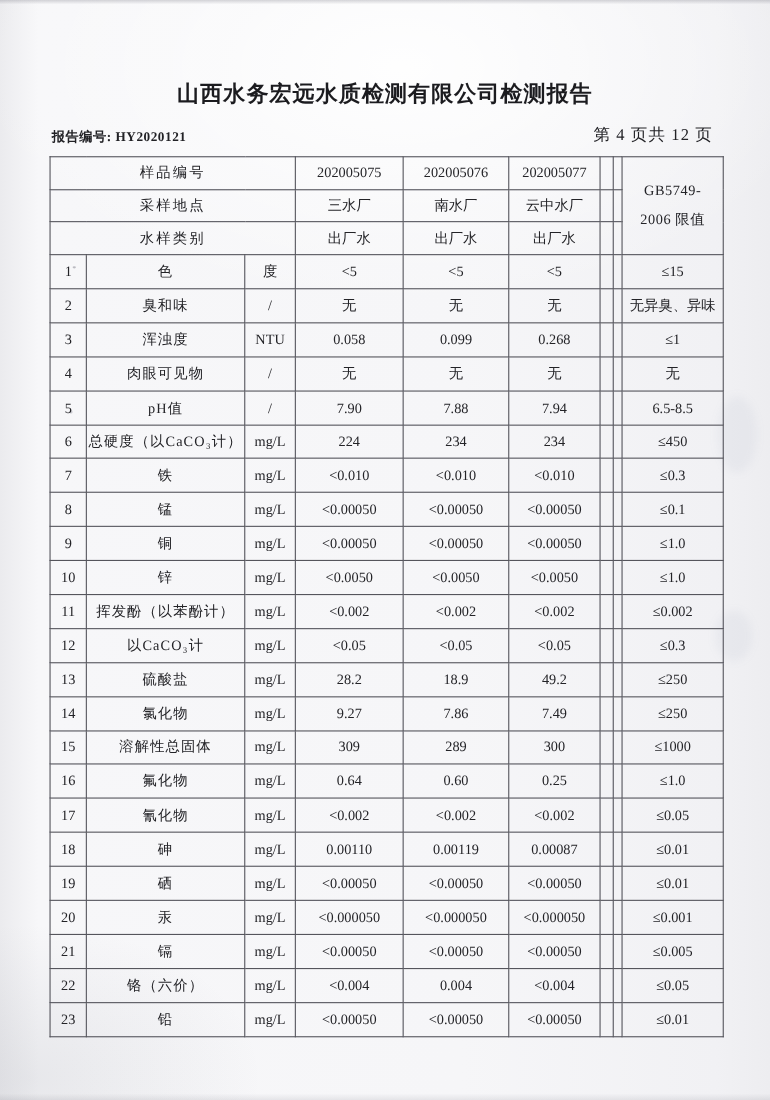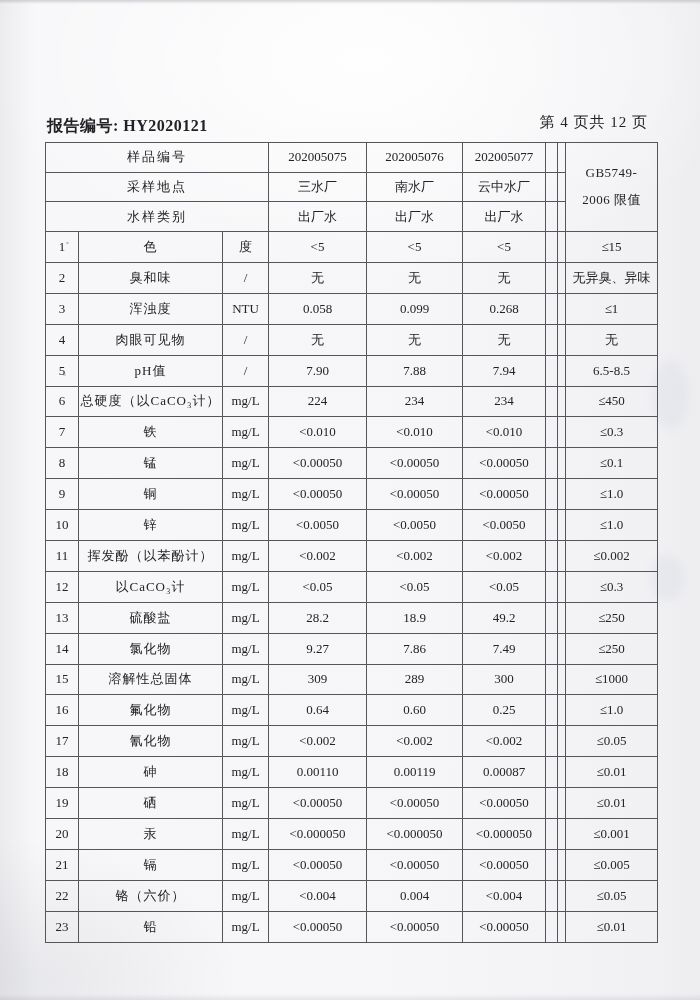--- a/index.html
+++ b/index.html
@@ -35,21 +35,21 @@
   .smudge.m2{left:650px;top:555px;width:34px;height:46px;}
 
   .title{
     position:absolute;left:0;top:72px;width:100%;
     text-align:center;
     font-family:"Liberation Sans","DejaVu Sans",sans-serif;
     font-weight:bold;font-size:20px;letter-spacing:1px;color:#1b1b1f;
   }
   .meta-report{
     position:absolute;left:47px;top:116px;
-    font-size:16px;font-weight:bold;color:#222226;letter-spacing:.5px;
+    font-size:12px;font-weight:bold;color:#222226;letter-spacing:.5px;
   }
   .meta-page{
     position:absolute;right:52px;top:113px;
     font-size:15px;font-weight:normal;color:#222226;letter-spacing:1px;
   }
 
   table.doc{
     position:absolute;left:45px;top:142px;
     width:612px;border-collapse:collapse;table-layout:fixed;
     font-size:13px;color:#232327;
@@ -74,20 +74,21 @@
 </head>
 <body>
 
 <div class="paper">
 
   <div class="speck s1"></div>
   <div class="speck s2"></div>
   <div class="smudge m1"></div>
   <div class="smudge m2"></div>
 
+  <div class="title">山西水务宏远水质检测有限公司检测报告</div>
 
   <div class="meta-report">
     <span>报告编号:</span>
     <span>HY2020121</span>
   </div>
   <div class="meta-page">第 4 页共 12 页</div>
 
   <table class="doc">
     <colgroup>
       <col style="width:33px">

